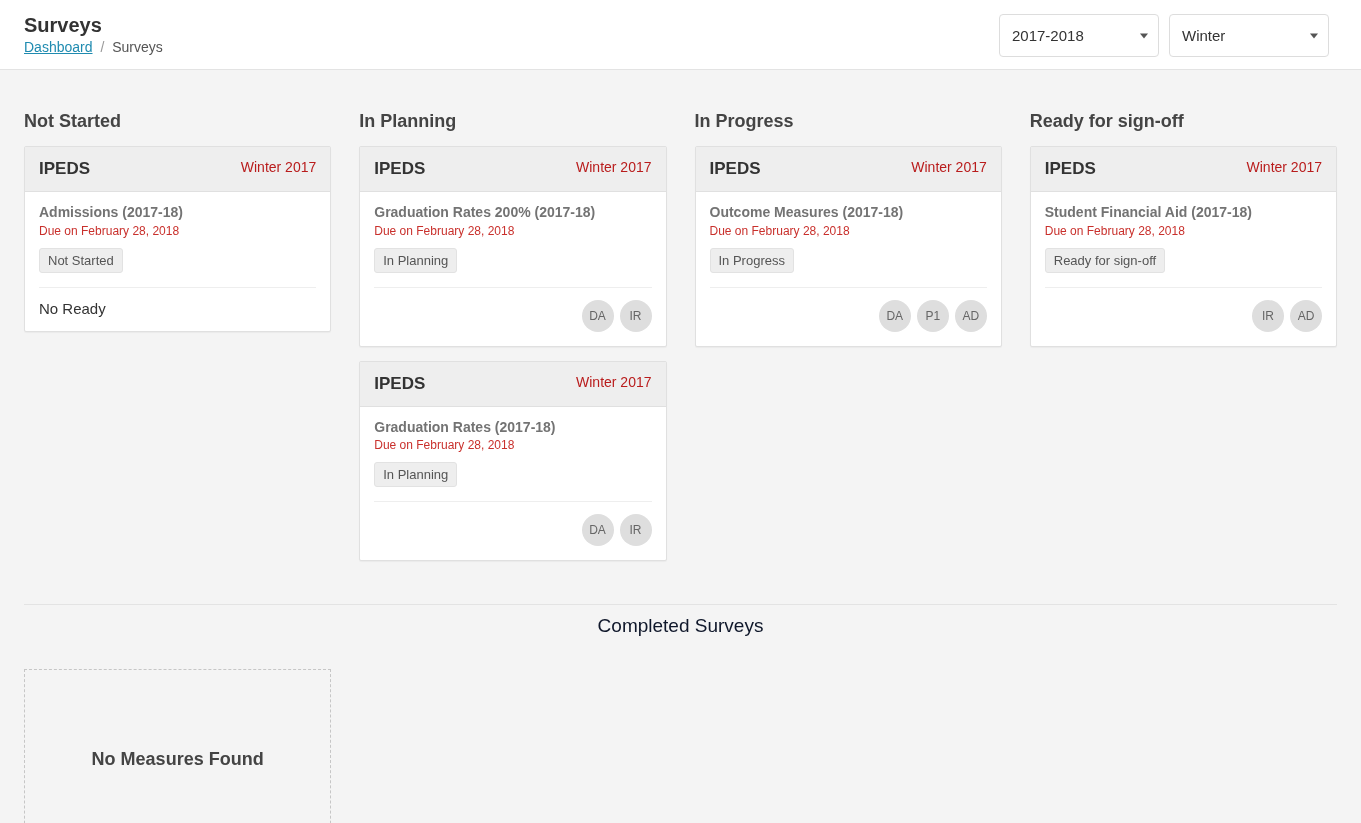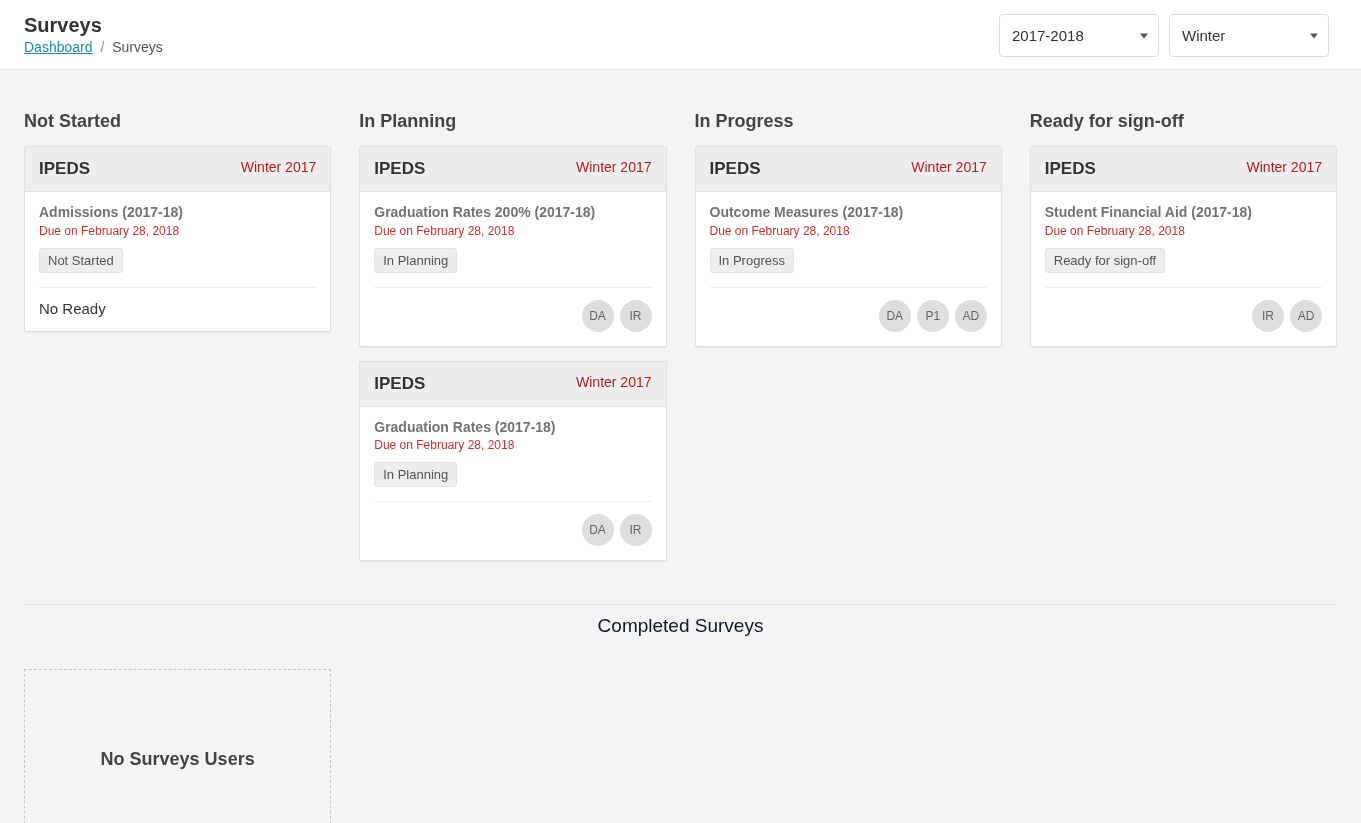--- a/index.html
+++ b/index.html
@@ -238,17 +238,17 @@
               <div class="avatar">AD</div>
             </div></div>
         </div>
       </div>
     </div>
 
   <div class="completed-section">
     <div class="completed-heading">Completed Surveys</div>
     <div class="completed-grid">
       <div class="empty-card">
-        <span>No Surveys Users</span>
+        <span>No Measures Found</span>
       </div>
     </div>
   </div>
 </div>
 
 </body></html>

